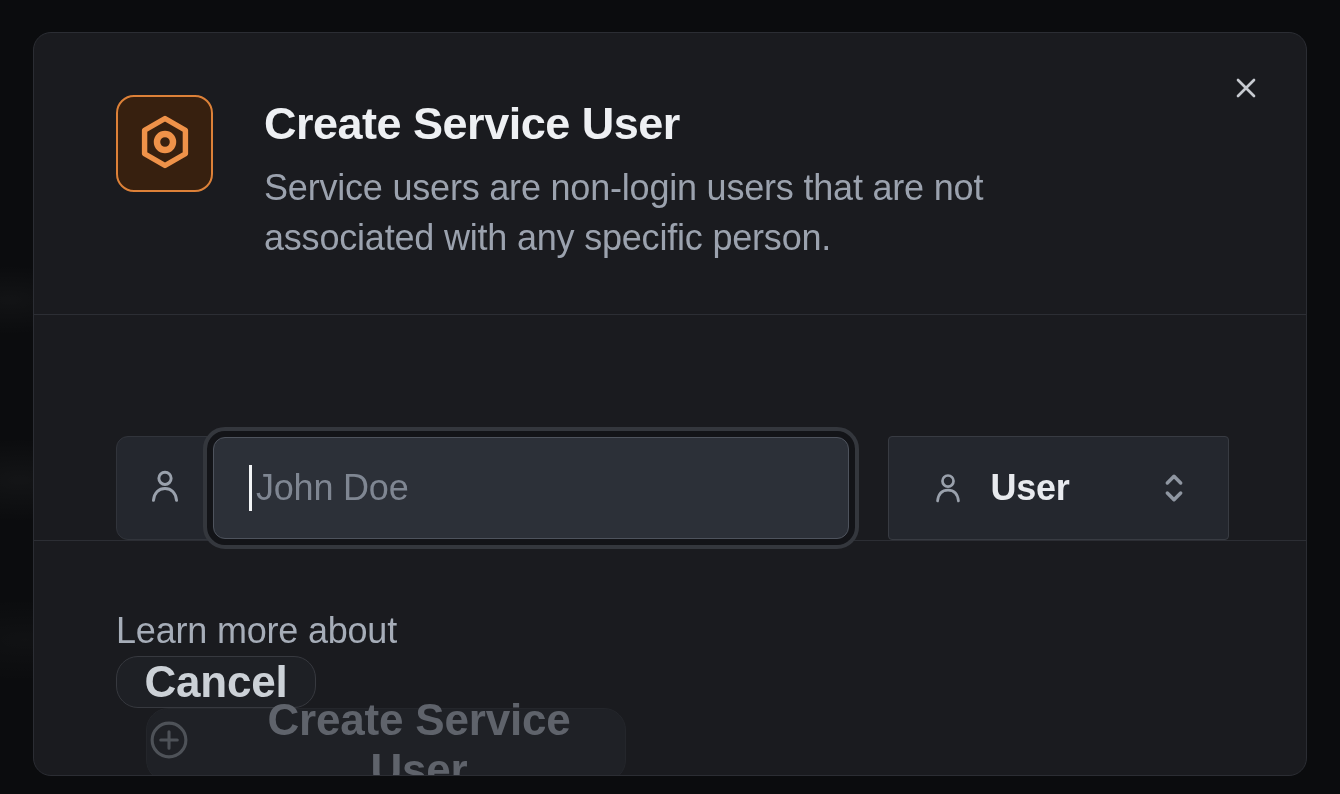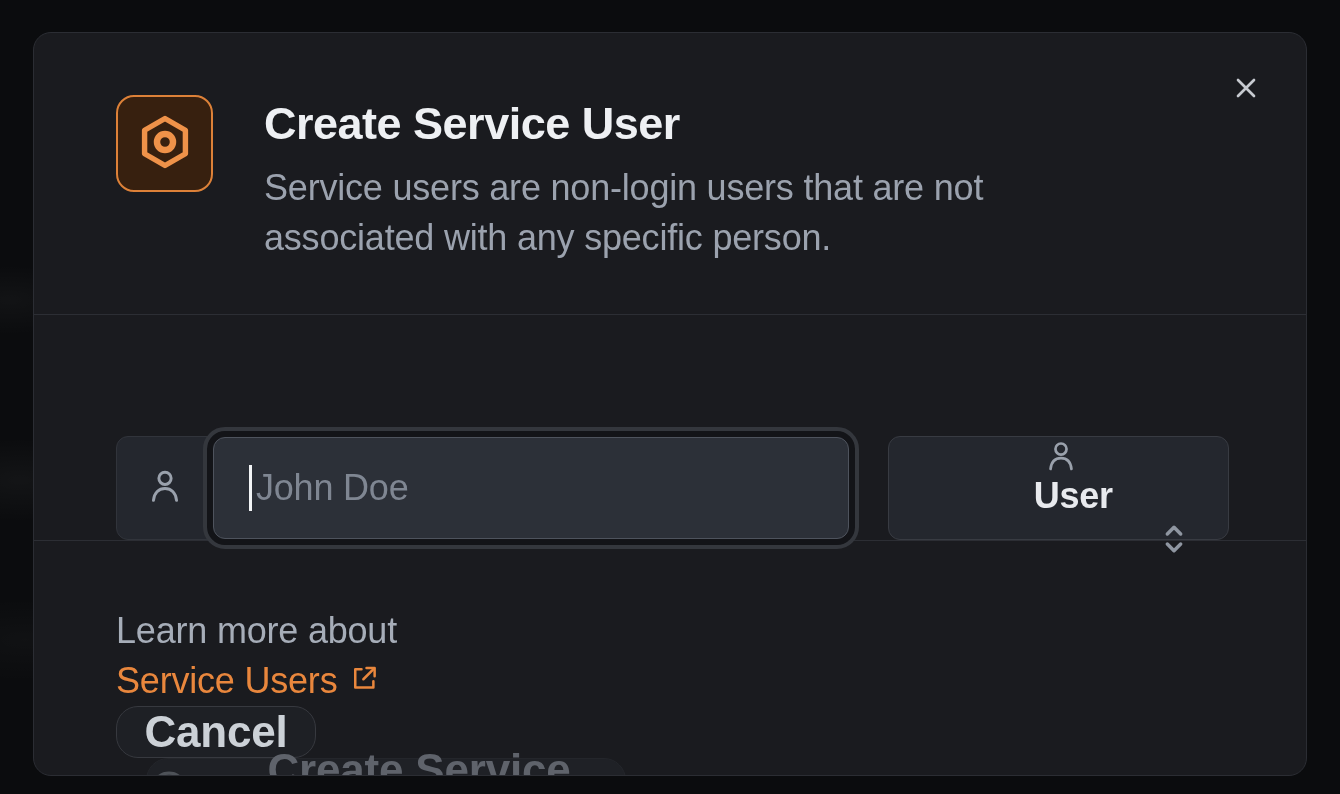--- a/index.html
+++ b/index.html
@@ -114,26 +114,25 @@
     transform: translateY(-50%);
     width: 3px; height: 46px;
     background: #f2f4f6;
   }
   .select-box {
     margin-left: 38px;
     width: 342px;
     height: 104px;
     background: #24272e;
     border: 1px solid #383b42;
-    border-radius: 12px;
+    border-radius: 4px;
     display: flex;
     align-items: center;
     padding: 0 34px 0 40px;
     cursor: pointer;
-    flex-direction: column;
   }
   .select-box .person svg { width: 38px; height: 38px; display: block; }
   .select-label {
     margin-left: 24px;
     color: #e8eaee;
     font-size: 36px;
     font-weight: bold;
     letter-spacing: -0.3px;
   }
   .select-chevrons { margin-left: auto; }
@@ -252,30 +251,20 @@
               <path d="M8 16 L12 20 L16 16"></path>
             </svg>
           </span>
         </div>
       </div>
     </div>
 
     <div class="modal-footer">
       <div class="learn-more">
         <div class="learn-more-prefix">Learn more about</div>
-        <a class="learn-more-link">
-          <span>Service Users</span>
-          <span>
-            <svg viewBox="0 0 24 24" fill="none" stroke="#e9873d" stroke-width="2" stroke-linecap="round" stroke-linejoin="round">
-              <path d="M10 5 H5 V19.5 H19.5 V14.5"></path>
-              <path d="M14 4 H20.5 V10.5"></path>
-              <path d="M11.5 13 L20 4.5"></path>
-            </svg>
-          </span>
-        </a>
       </div>
       <div class="footer-spacer"></div>
       <button class="btn btn-cancel">
         <span>Cancel</span>
       </button>
       <button class="btn btn-create" disabled="">
         <span>
           <svg viewBox="0 0 24 24" fill="none" stroke="#4e5258" stroke-width="1.7" stroke-linecap="round">
             <circle cx="12" cy="12" r="9.2"></circle>
             <path d="M12 7.5 V16.5 M7.5 12 H16.5"></path>

